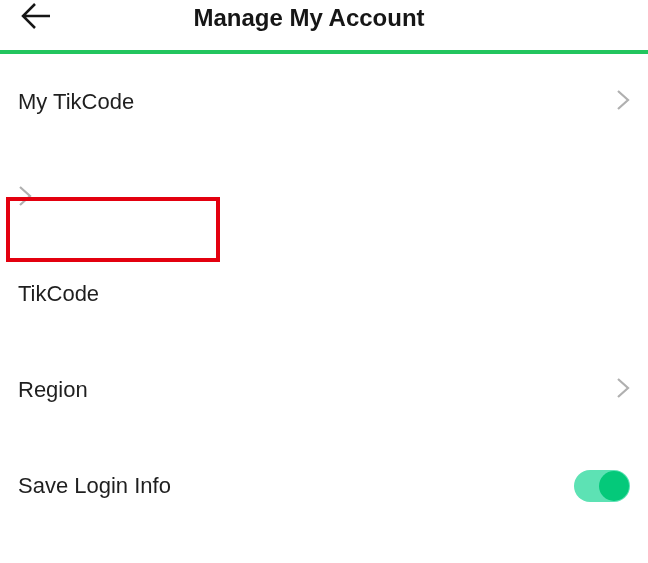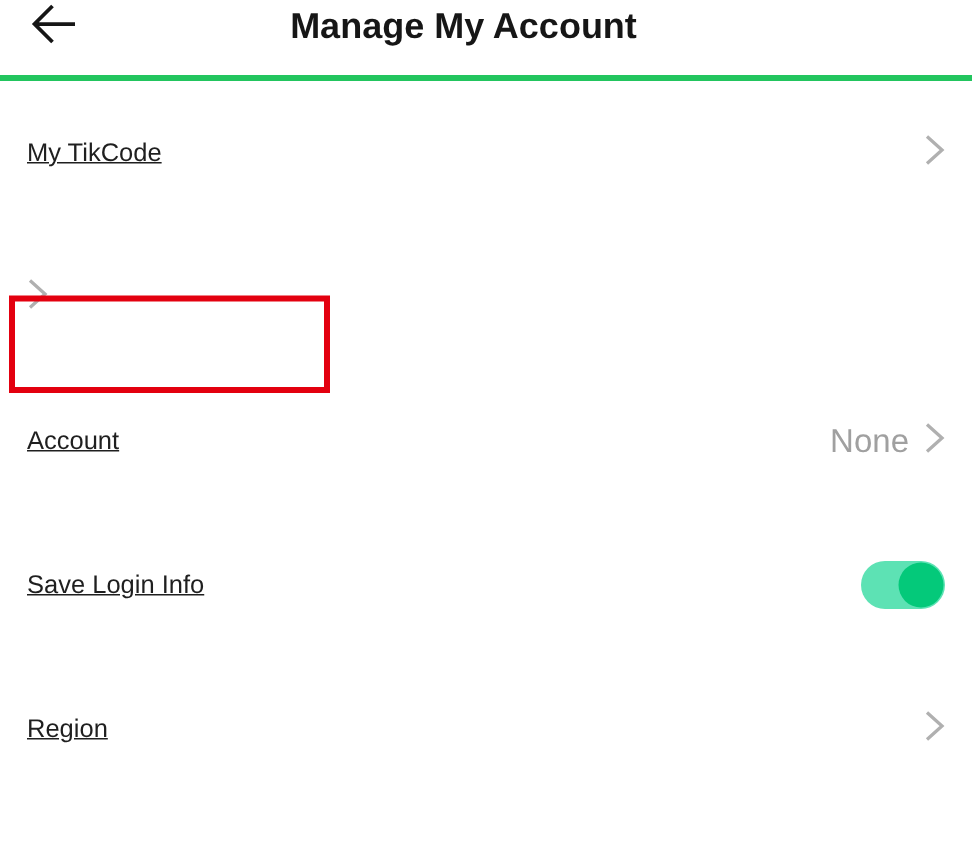--- a/index.html
+++ b/index.html
@@ -48,24 +48,23 @@
     }
     .list-item {
       display: flex;
       align-items: center;
       justify-content: space-between;
       padding: 30px 18px 30px 18px;
       cursor: pointer;
       min-height: 96px;
     }
     .list-item-label {
-      font-size: 17px;
+      font-size: 22px;
       font-weight: 400;
       color: #1f1f1f;
-      text-decoration: underline;
     }
     .list-item-right {
       display: flex;
       align-items: center;
       gap: 10px;
     }
     .list-item-value {
       font-size: 22px;
       color: #a0a0a0;
     }
@@ -134,46 +133,38 @@
     <div class="list-item-right">
       <span class="chevron">
         <svg viewBox="0 0 14 22">
             <path d="M2 2 L12 11 L2 20"></path>
           </svg>
       </span>
     </div>
   </div>
 
   <div class="list-item">
-    <span class="list-item-label">Account</span>
+    <span class="list-item-label">TikCode</span>
+  </div>
+
+  <div class="list-item">
+    <span class="list-item-label">Region</span>
     <div class="list-item-right">
-      <span class="list-item-value">None</span>
       <span class="chevron">
         <svg viewBox="0 0 14 22">
             <path d="M2 2 L12 11 L2 20"></path>
           </svg>
       </span>
     </div>
   </div>
 
   <div class="list-item">
     <span class="list-item-label">Save Login Info</span>
     <div class="list-item-right">
       <div class="toggle">
         <div class="toggle-knob"></div>
       </div>
     </div>
   </div>
 
-  <div class="list-item">
-    <span class="list-item-label">Region</span>
-    <div class="list-item-right">
-      <span class="chevron">
-        <svg viewBox="0 0 14 22">
-            <path d="M2 2 L12 11 L2 20"></path>
-          </svg>
-      </span>
-    </div>
-  </div>
-
 </div>
 
 <div class="highlight-box"></div>
 
 </body></html>

